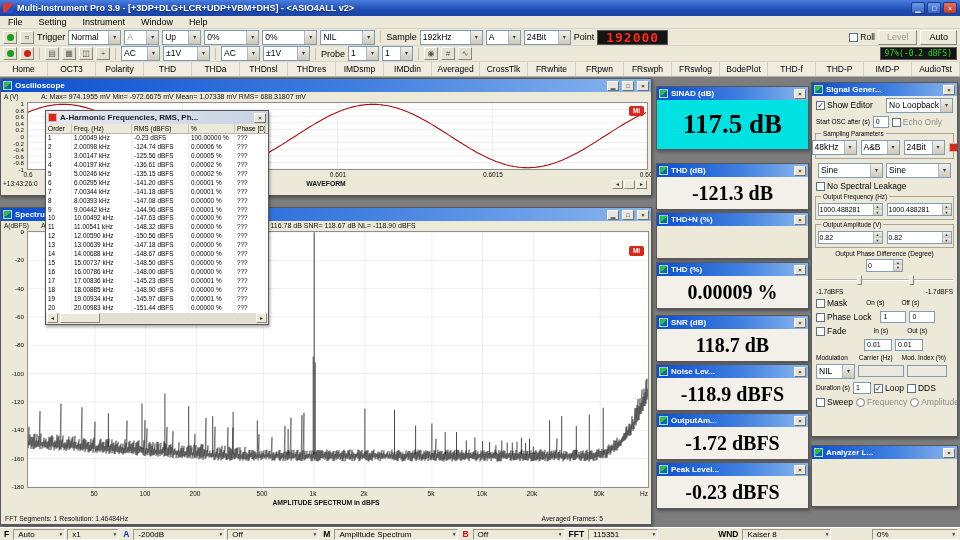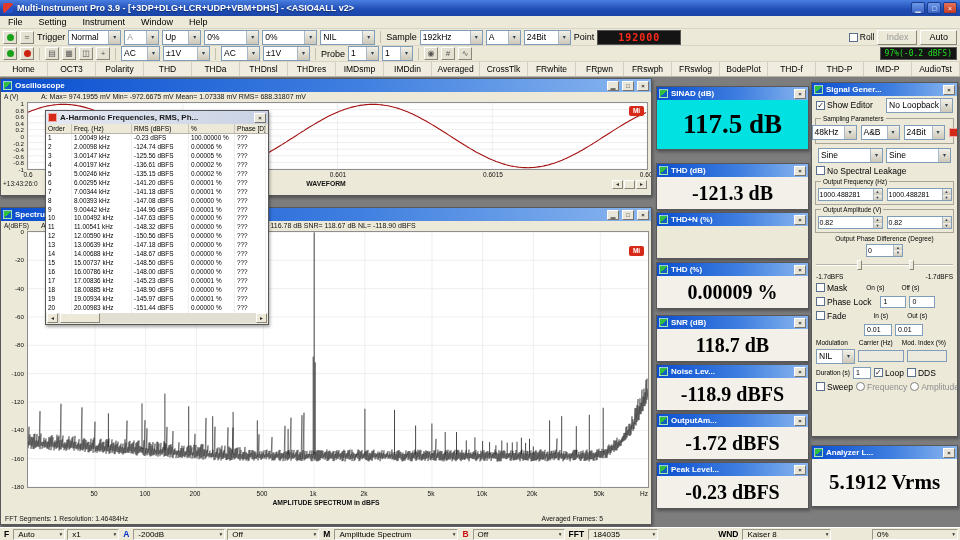--- a/index.html
+++ b/index.html
@@ -19,25 +19,25 @@
 #toolbar2{position:absolute;left:0;top:46px;width:960px;height:16px;background:#ece9d8;display:flex;align-items:center;padding:0 3px;gap:3px;border-bottom:1px solid #d8d4c4;z-index:100}
 .tlab{font-size:9px;white-space:nowrap}
 .tsep{width:1px;height:12px;background:#c4c0b0;margin:0 2px;flex:none}
 .ticon{width:14px;height:13px;border:1px solid;border-color:#fff #8a8578 #8a8578 #fff;background:#e4e1d2;font-size:8px;line-height:11px;text-align:center;color:#555;display:inline-block;flex:none}
 .ticon .dot{display:block;width:7px;height:7px;border-radius:50%;margin:2px auto}
 .dot.green{background:#19a019}.dot.red{background:#cc2211}
 .cmb{display:inline-flex;height:15px;border:1px solid #7f9db9;background:#fff;align-items:stretch;flex:none}
 .cmb-t{font-size:8.5px;line-height:13px;padding:0 2px;white-space:nowrap;overflow:hidden}
 .cmb-a{width:12px;background:linear-gradient(180deg,#f2f0e8,#cdc8b8);border-left:1px solid #aab8cc;font-size:6px;line-height:13px;text-align:center;color:#345}
 .cmb.dis .cmb-t{color:#9a9a9a}
-.led{height:15px;background:#141414;border:1px solid #555;color:#ff2a1a;font-family:"DejaVu Sans Mono",monospace;font-weight:bold;font-size:10px;line-height:13px;padding:0 20px;letter-spacing:1px;flex:none}
+.led{height:15px;background:#141414;border:1px solid #555;color:#ff2a1a;font-family:"DejaVu Sans Mono",monospace;font-weight:bold;font-size:13px;line-height:13px;padding:0 8px;letter-spacing:1px;flex:none}
 .led2{height:13px;background:#141414;border:1px solid #555;color:#22dd22;font-family:"DejaVu Sans Mono",monospace;font-size:8px;line-height:11px;padding:0 4px;flex:none}
 .btn{height:15px;font-size:9px;line-height:13px;padding:0 8px;background:#ece9d8;border:1px solid;border-color:#fff #8a8578 #8a8578 #fff;flex:none}
 .btn.dis{color:#9a9a9a}
-.chkwr{display:inline-flex;align-items:center;gap:2px;flex:none}
+.chkwr{display:inline-flex;align-items:flex-end;gap:2px;flex:none}
 .chkwr.dis .chkl{color:#8e8e8e}
 .chk{width:9px;height:9px;background:#fff;border:1px solid #5a708c;font-size:8px;line-height:8px;text-align:center;color:#222;display:inline-block;flex:none}
 .rad{width:9px;height:9px;background:#fff;border:1px solid #808080;border-radius:50%;display:inline-block;flex:none}
 .chkl{font-size:8.5px;white-space:nowrap}
 #tabbar{position:absolute;left:0;top:62px;width:960px;height:15px;background:#f0ede0;display:flex;border-bottom:1px solid #b8b4a4;z-index:100}
 .tab{flex:1;font-size:8.5px;line-height:14px;text-align:center;border-right:1px solid #d4d0c0;white-space:nowrap;overflow:hidden}
 #mdi{position:absolute;left:0;top:77px;width:960px;height:450px;background:#7d7d7d;z-index:1}
 
 .win{position:absolute;background:#ece9d8;border:1px solid #58585a;box-shadow:1px 2px 3px rgba(0,0,0,.35);overflow:hidden}
 .wtitle{height:13px;display:flex;align-items:center;gap:3px;padding:0 2px;background:linear-gradient(90deg,#0b4fd0,#3f7fe0 55%,#8ab6ee);color:#fff;font-size:8px;font-weight:bold}
@@ -156,21 +156,21 @@
         <span class="cmb-t" style="width: 33px;">24Bit</span>
         <span class="cmb-a">▾</span>
       </span>
       <span class="tlab">Point</span>
       <span class="led">192000</span>
       <span class="flexsp"></span>
       <span class="chkwr">
         <span class="chk"></span>
         <span class="chkl">Roll</span>
       </span>
-      <span class="btn dis">Index</span>
+      <span class="btn dis">Level</span>
       <span class="btn">Auto</span>
     </div>
   <div id="toolbar2">
       <span class="ticon">
         <span class="dot green"></span>
       </span>
       <span class="ticon">
         <span class="dot red"></span>
       </span>
       <span class="tsep"></span>
@@ -260,21 +260,21 @@
         <span>Amplitude Spectrum</span>
         <span class="sb-arr">▾</span>
       </span>
       <span class="sb-lab red">B</span>
       <span class="sb-cell" style="width: 92px;">
         <span>Off</span>
         <span class="sb-arr">▾</span>
       </span>
       <span class="sb-lab">FFT</span>
       <span class="sb-cell" style="width: 70px;">
-        <span>184035</span>
+        <span>115351</span>
         <span class="sb-arr">▾</span>
       </span>
       <span class="sb-lab" style="margin-left: 56px;">WND</span>
       <span class="sb-cell" style="width: 89px;">
         <span>Kaiser 8</span>
         <span class="sb-arr">▾</span>
       </span>
       <span class="sb-cell" style="width: 86px; margin-left: auto;">
         <span>0%</span>
         <span class="sb-arr">▾</span>
@@ -612,20 +612,28 @@
         <span class="chkwr">
           <span class="chk on">✓</span>
           <span class="chkl">Show Editor</span>
         </span>
         <span class="flexsp"></span>
         <span class="cmb">
           <span class="cmb-t" style="width: 53px;">No Loopback</span>
           <span class="cmb-a">▾</span>
         </span>
       </div>
+      <div class="sg-row">
+        <span class="sg-lab">Start OSC after (s)</span>
+        <span class="fld" style="width: 16px;">0</span>
+        <span class="chkwr dis">
+          <span class="chk"></span>
+          <span class="chkl">Echo Only</span>
+        </span>
+      </div>
       <div class="grp">
         <span class="grp-lab">Sampling Parameters</span>
         <span class="cmb">
           <span class="cmb-t" style="width: 31px;">48kHz</span>
           <span class="cmb-a">▾</span>
         </span>
         <span class="cmb">
           <span class="cmb-t" style="width: 25px;">A&amp;B</span>
           <span class="cmb-a">▾</span>
         </span>
@@ -776,15 +784,14 @@
         </span>
       </div>
     </div>
     <div class="win" style="left: 811px; top: 445px; width: 147px; height: 62px; z-index: 12;">
       <div class="wtitle">
         <span class="wicon"></span>
         <span class="wtitle-t">Analyzer L...</span>
         <span class="flexsp"></span>
         <span class="wbtn">×</span>
       </div>
-      <div class="ddp-val" style="font-size: 21px; background: rgb(246, 244, 238);">5.1912 Vrms</div>
     </div>
   </div>
 
 </body></html>

